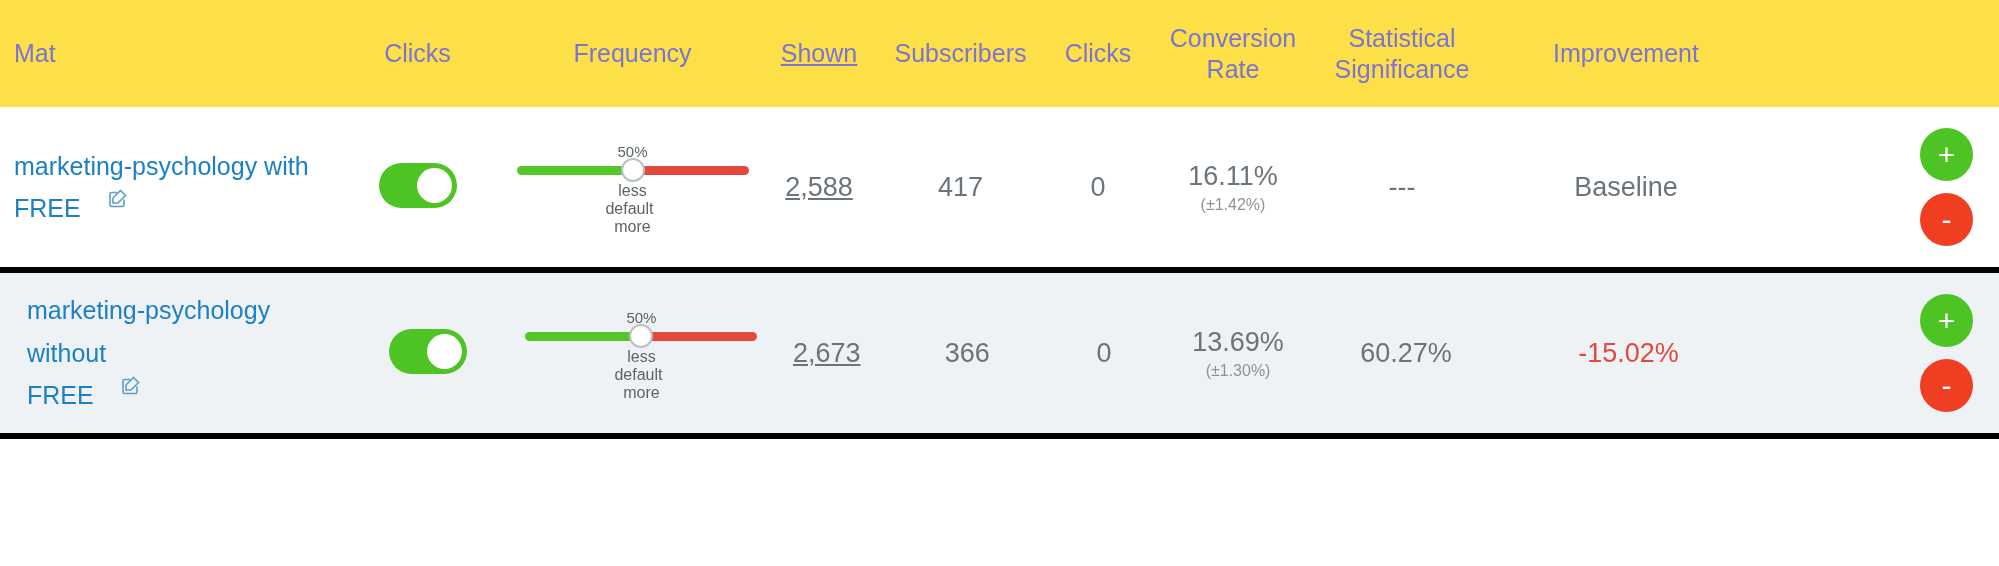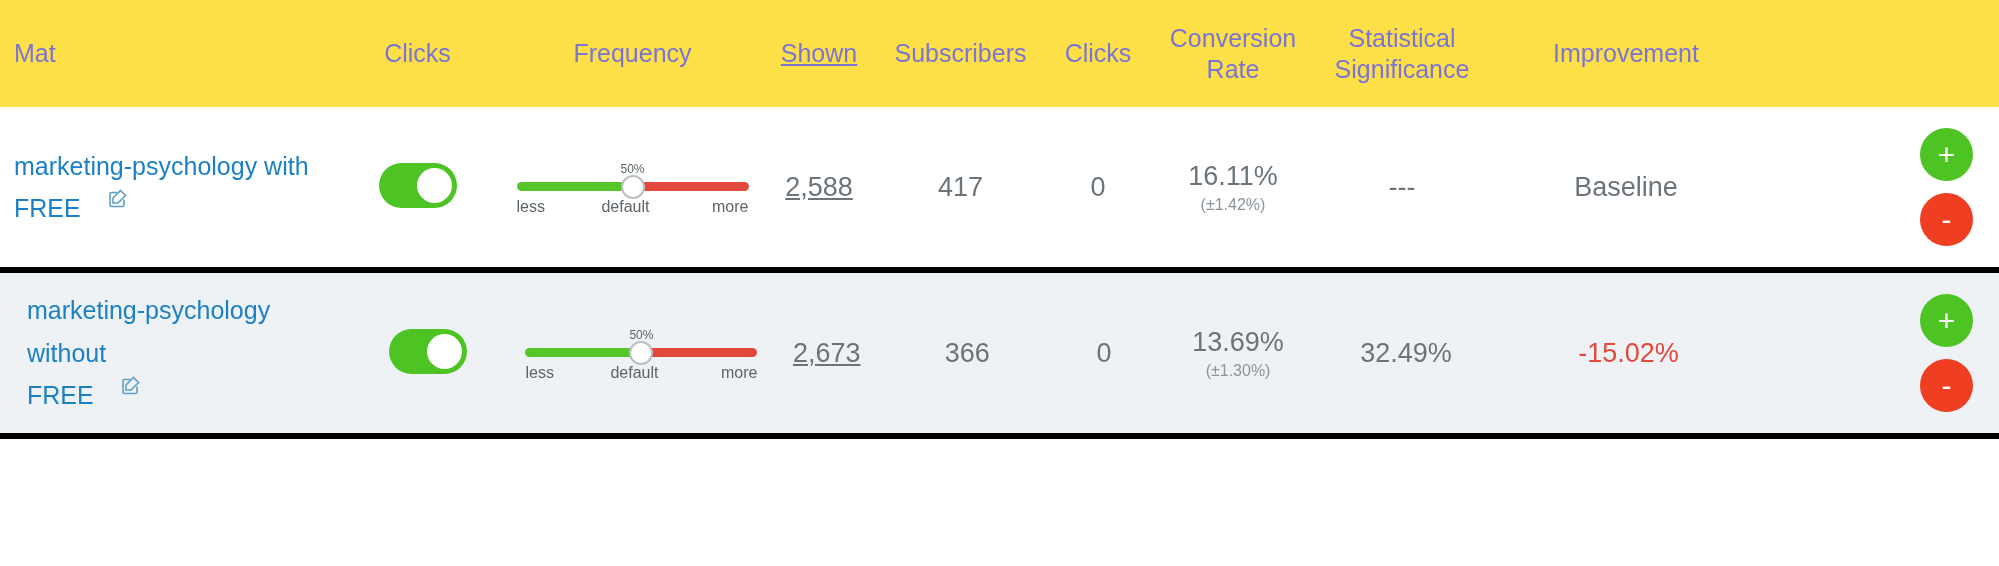--- a/index.html
+++ b/index.html
@@ -68,37 +68,37 @@
   }
   .toggle .knob {
     position: absolute; top: 5px; right: 5px;
     width: 35px; height: 35px; border-radius: 50%;
     background: #ffffff;
   }
 
   
   .freq { position: relative; width: 232px; margin: 0 auto; padding-top: 4px; }
   .freq-value {
-    font-size: 12px; color: #5c6468;
+    font-size: 15px; color: #5c6468;
     text-align: center; margin-bottom: 6px;
   }
   .freq-track {
     position: relative; height: 9px; border-radius: 5px;
     background: linear-gradient(to right, #54c62a 0 50%, #e2493c 50% 100%);
   }
   .freq-knob {
     position: absolute; top: 50%; left: 50%;
     transform: translate(-50%, -50%);
     width: 24px; height: 24px; border-radius: 50%;
     background: #ffffff; border: 2px solid #b9bfc3;
     cursor: pointer;
   }
   .freq-labels {
     display: flex; justify-content: space-between;
-    font-size: 16px; color: #5c6468; margin-top: 7px;
+    font-size: 16px; color: #5c6468; margin-top: 7px; flex-direction: column;
   }
   .freq-labels span:nth-child(2) { margin-left: -6px; }
 
   .metric { font-size: 27px; color: #6b747b; }
   .metric-sub { font-size: 16px; color: #8b949a; margin-top: 4px; }
   .metric-neg { font-size: 27px; color: #e2493c; }
 
   .actions {
     position: absolute; right: 26px; top: 50%;
     transform: translateY(-50%);
@@ -225,21 +225,21 @@
       </div>
     </div>
 
     <div class="c-shown  metric">2,673</div>
     <div class="c-subs   metric">366</div>
     <div class="c-clicks metric">0</div>
     <div class="c-cr">
       <div class="metric">13.69%</div>
       <div class="metric-sub">(±1.30%)</div>
     </div>
-    <div class="c-stat metric">32.49%</div>
+    <div class="c-stat metric">60.27%</div>
     <div class="c-imp metric-neg">-15.02%</div>
 
     <div class="c-act">
       <div class="actions">
         <button class="circle-btn btn-add">+</button>
         <button class="circle-btn btn-remove">-</button>
       </div>
     </div>
   </div>
 

